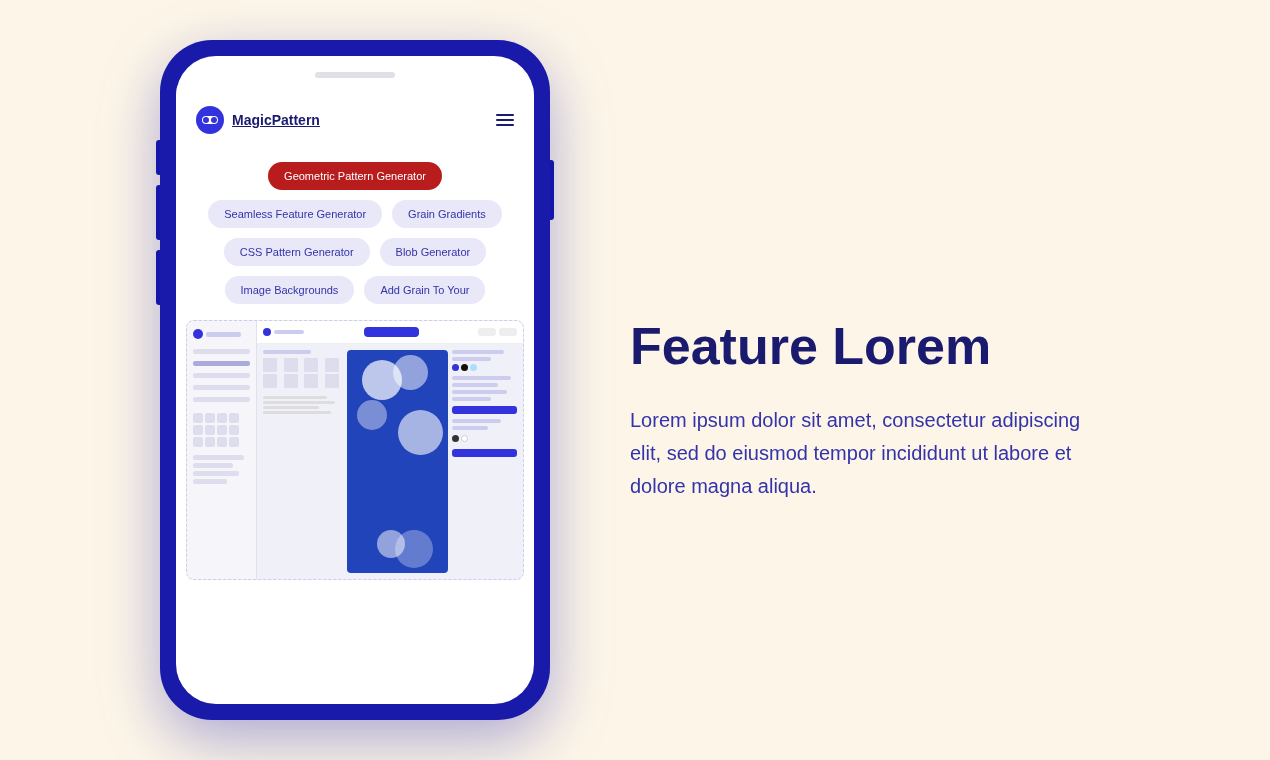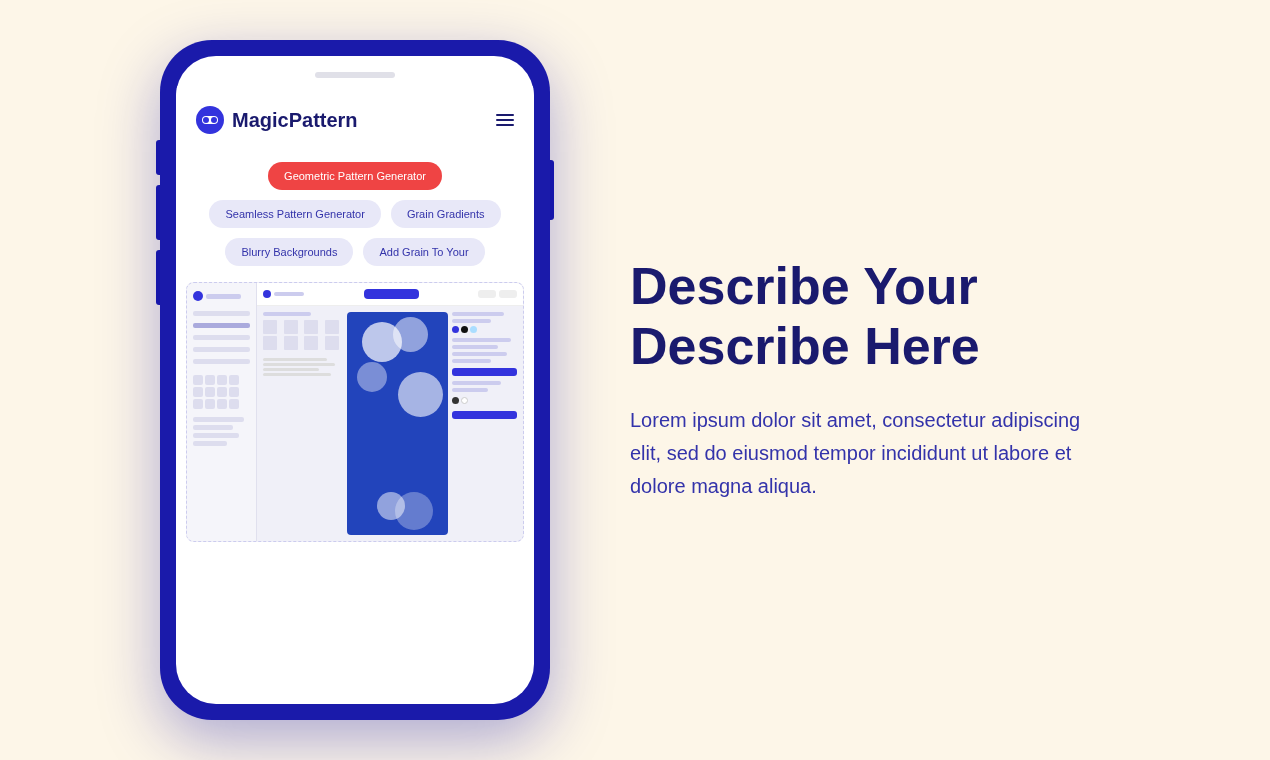--- a/index.html
+++ b/index.html
@@ -113,23 +113,24 @@
       width: 28px;
       height: 28px;
       background: #3333dd;
       border-radius: 50%;
       display: flex;
       align-items: center;
       justify-content: center;
     }
 
     .logo-text {
-      font-size: 20px;
+      font-size: 14px;
       font-weight: 600;
       color: #1a1a6e;
+      text-decoration: underline;
     }
 
     .hamburger {
       display: flex;
       flex-direction: column;
       gap: 3px;
     }
 
     .hamburger-line {
       width: 18px;
@@ -157,21 +158,21 @@
     .nav-pill {
       padding: 8px 16px;
       border-radius: 20px;
       font-size: 11px;
       font-weight: 500;
       cursor: pointer;
       white-space: nowrap;
     }
 
     .nav-pill.active {
-      background: #ef4444;
+      background: #b91c1c;
       color: #fff;
       text-align: right;
     }
 
     .nav-pill.inactive {
       background: #e8e8f8;
       color: #3333aa;
     }
 
     
@@ -440,28 +441,32 @@
           </div>
         </div>
 
         <div class="nav-pills">
 
           <div class="nav-row">
             <div class="nav-pill active">Geometric Pattern Generator</div>
           </div>
 
           <div class="nav-row">
-            <div class="nav-pill inactive">Seamless Pattern Generator</div>
+            <div class="nav-pill inactive">Seamless Feature Generator</div>
             <div class="nav-pill inactive">Grain Gradients</div>
           </div>
 
 
-
           <div class="nav-row">
-            <div class="nav-pill inactive">Blurry Backgrounds</div>
+            <div class="nav-pill inactive">CSS Pattern Generator</div>
+            <div class="nav-pill inactive">Blob Generator</div>
+          </div>
+
+          <div class="nav-row">
+            <div class="nav-pill inactive">Image Backgrounds</div>
             <div class="nav-pill inactive">Add Grain To Your</div>
           </div>
         </div>
 
         <div class="phone-screenshot">
           <div class="screenshot-inner">
 
             <div class="mini-sidebar">
               <div class="mini-sidebar-header">
                 <div class="mini-logo-dot"></div>
@@ -569,19 +574,19 @@
             </div>
           </div>
         </div>
 
       </div>
     </div>
   </div>
 
   <div class="right-content">
     <h1 class="headline">
-      <span>Describe Your</span><br>
-      <span>Describe Here</span>
+      <br>
+      <span>Feature Lorem</span>
     </h1>
     <p class="description">Lorem ipsum dolor sit amet, consectetur adipiscing elit, sed do eiusmod tempor incididunt ut labore et dolore magna aliqua.</p>
   </div>
 
 </div>
 
 </body></html>

